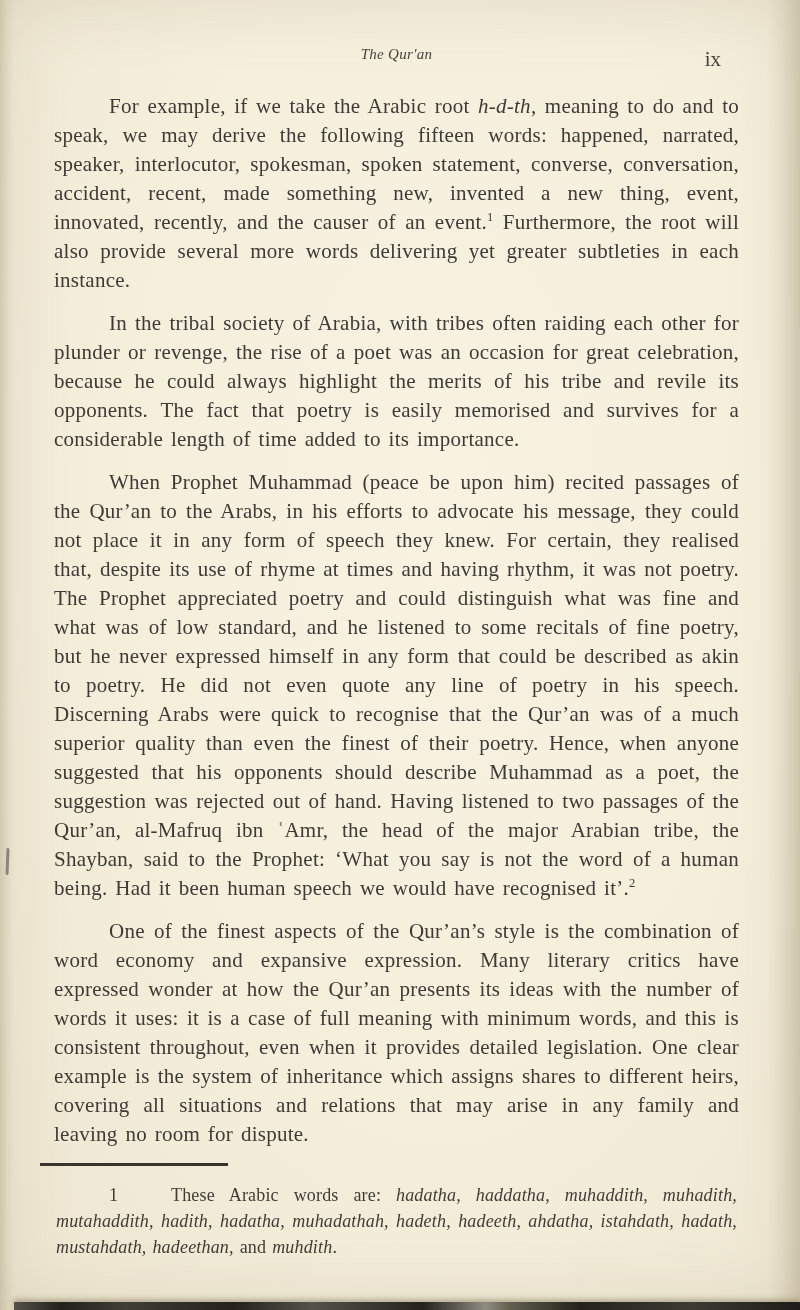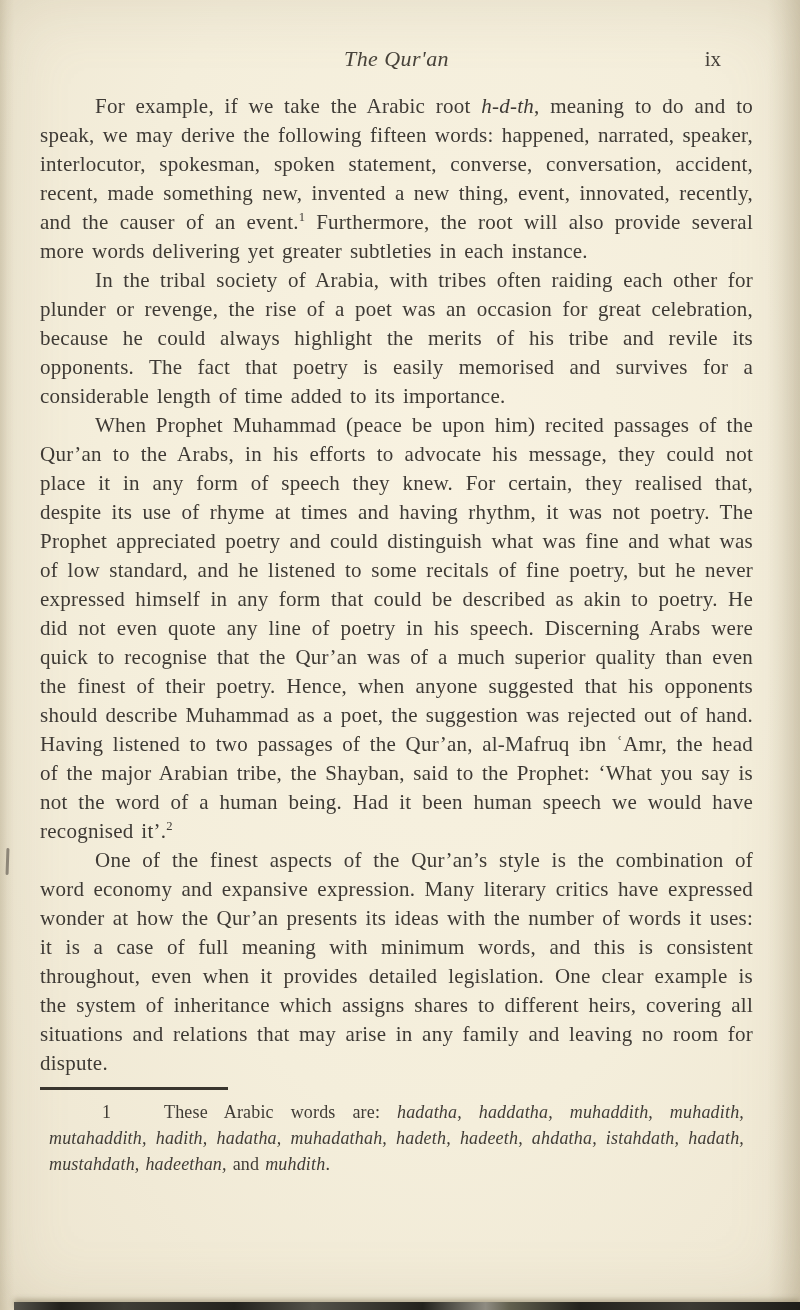--- a/index.html
+++ b/index.html
@@ -9,37 +9,37 @@
     width:800px;height:1310px;
     overflow:hidden;
     background:
       radial-gradient(ellipse at 55% 38%, #f8f2e1 0%, #f4eedb 55%, #ede5d0 100%);
     font-family:"Liberation Serif","DejaVu Serif",serif;
     color:#3e3a35;
   }
   .vignette{position:absolute;inset:0;box-shadow:inset 0 0 70px rgba(150,135,100,0.20);pointer-events:none;z-index:5;}
   .content{position:absolute;left:40px;top:46px;width:713px;z-index:2;}
   .header{position:relative;height:30px;margin-bottom:16px;}
-  .running-title{display:block;text-align:center;font-style:italic;font-size:22px;letter-spacing:0.02em;color:#48433b;}
+  .running-title{display:block;text-align:center;font-style:italic;font-size:15px;letter-spacing:0.02em;color:#48433b;}
   .page-number{position:absolute;right:32px;top:1px;font-size:21px;color:#45403a;}
   .para{
-    margin:0;text-indent:55px;
+    margin:14px;text-indent:55px;
     font-size:21px;line-height:29px;
     text-align:justify;
     word-spacing:0.11em;letter-spacing:0.012em;
   }
   .para em, .footnote em{font-style:italic;}
   sup{font-size:0.6em;line-height:0;vertical-align:super;letter-spacing:0;}
   .footnote-rule{
     width:188px;height:0;
     border-top:3px solid #39352e;
     margin:9px 0 9px 0;
   }
   .footnote{
-    margin:9px;font-size:18px;line-height:26px;
+    margin:16px;font-size:18px;line-height:26px;
     text-align:justify;text-indent:53px;
     word-spacing:0.07em;letter-spacing:0.01em;
     color:#403c36;
   }
   .fn-num{display:inline-block;width:62px;text-indent:0;}
   .left-edge-shade{
     position:absolute;left:0;top:0;bottom:0;width:16px;z-index:4;
     background:linear-gradient(90deg, rgba(172,160,130,0.35) 0%, rgba(172,160,130,0.12) 45%, rgba(172,160,130,0) 90%);
     pointer-events:none;
   }

